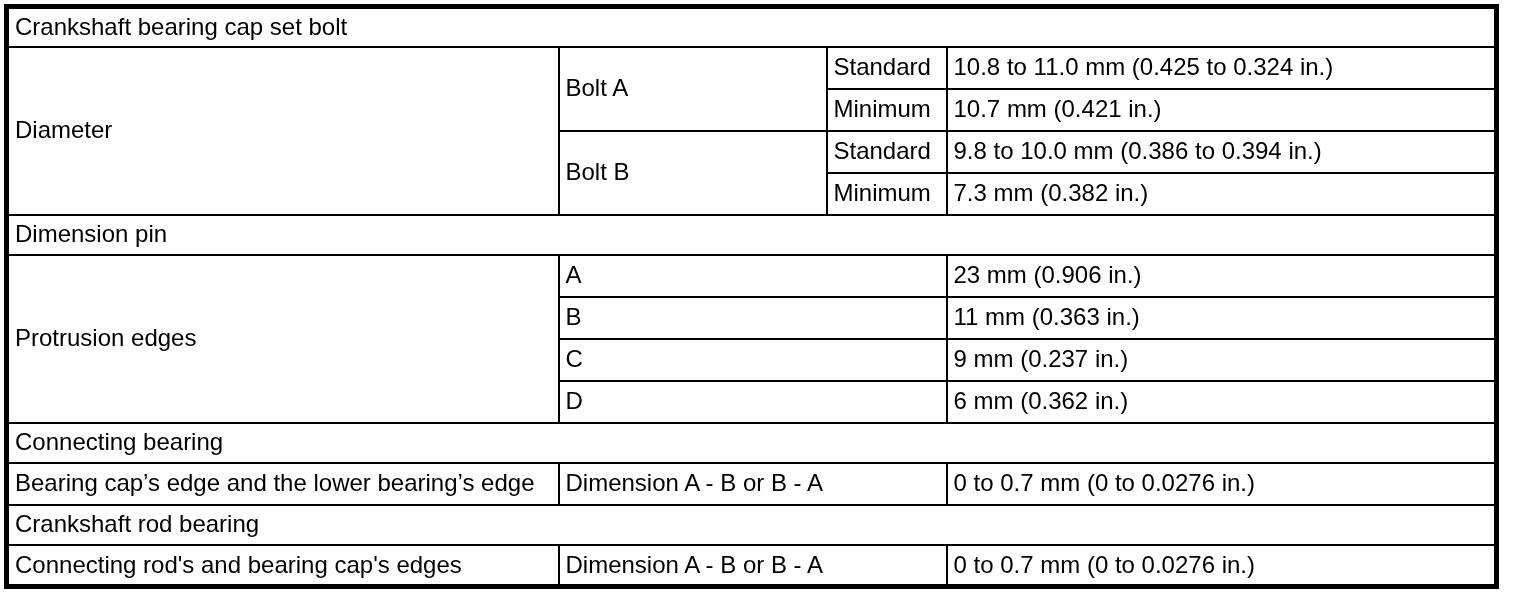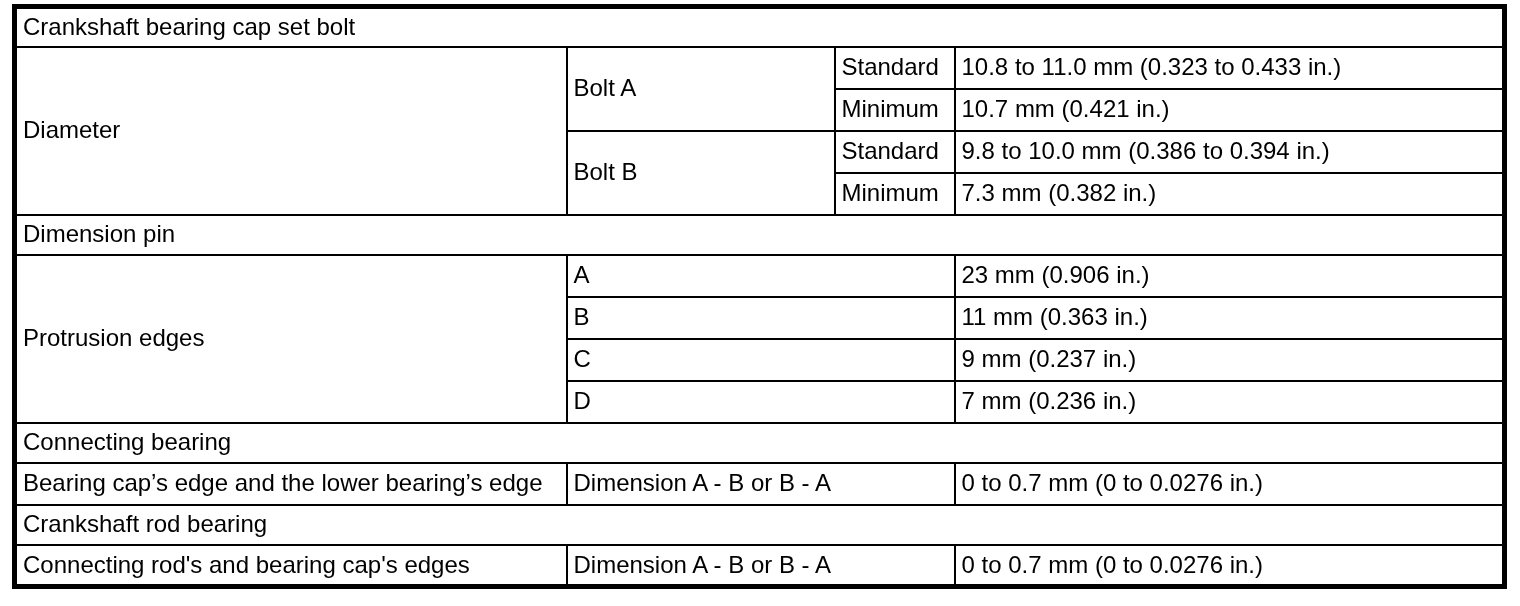--- a/index.html
+++ b/index.html
@@ -13,21 +13,21 @@
     color: #000000;
   }
   .page {
     position: relative;
     width: 1520px;
     height: 606px;
     background: #ffffff;
   }
   table.spec {
     position: absolute;
-    left: 12px;
+    left: 4px;
     top: 4px;
     width: 1490px;
     border-collapse: collapse;
     table-layout: fixed;
     border: 5px solid #000000;
   }
   table.spec th,
   table.spec td {
     border: 2px solid #000000;
     font-size: 24px;
@@ -64,21 +64,21 @@
     </colgroup>
 
     <tbody>
         <tr class="hdr hdr-first">
       <th class="sec" colspan="4">Crankshaft bearing cap set bolt</th>
     </tr>
     <tr class="row">
       <td rowspan="4">Diameter</td>
       <td rowspan="2">Bolt A</td>
       <td>Standard</td>
-      <td>10.8 to 11.0 mm (0.323 to 0.433 in.)</td>
+      <td>10.8 to 11.0 mm (0.425 to 0.324 in.)</td>
     </tr>
     <tr class="row">
       <td>Minimum</td>
       <td>10.7 mm (0.421 in.)</td>
     </tr>
     <tr class="row">
       <td rowspan="2">Bolt B</td>
       <td>Standard</td>
       <td>9.8 to 10.0 mm (0.386 to 0.394 in.)</td>
     </tr>
@@ -98,21 +98,21 @@
     <tr class="row">
       <td colspan="2">B</td>
       <td>11 mm (0.363 in.)</td>
     </tr>
     <tr class="row">
       <td colspan="2">C</td>
       <td>9 mm (0.237 in.)</td>
     </tr>
     <tr class="row">
       <td colspan="2">D</td>
-      <td>7 mm (0.236 in.)</td>
+      <td>6 mm (0.362 in.)</td>
     </tr>
 
     <tr class="hdr">
       <th class="sec" colspan="4">Connecting bearing</th>
     </tr>
     <tr class="row">
       <td>Bearing cap’s edge and the lower bearing’s edge</td>
       <td colspan="2">Dimension A - B or B - A</td>
       <td>0 to 0.7 mm (0 to 0.0276 in.)</td>
     </tr>

